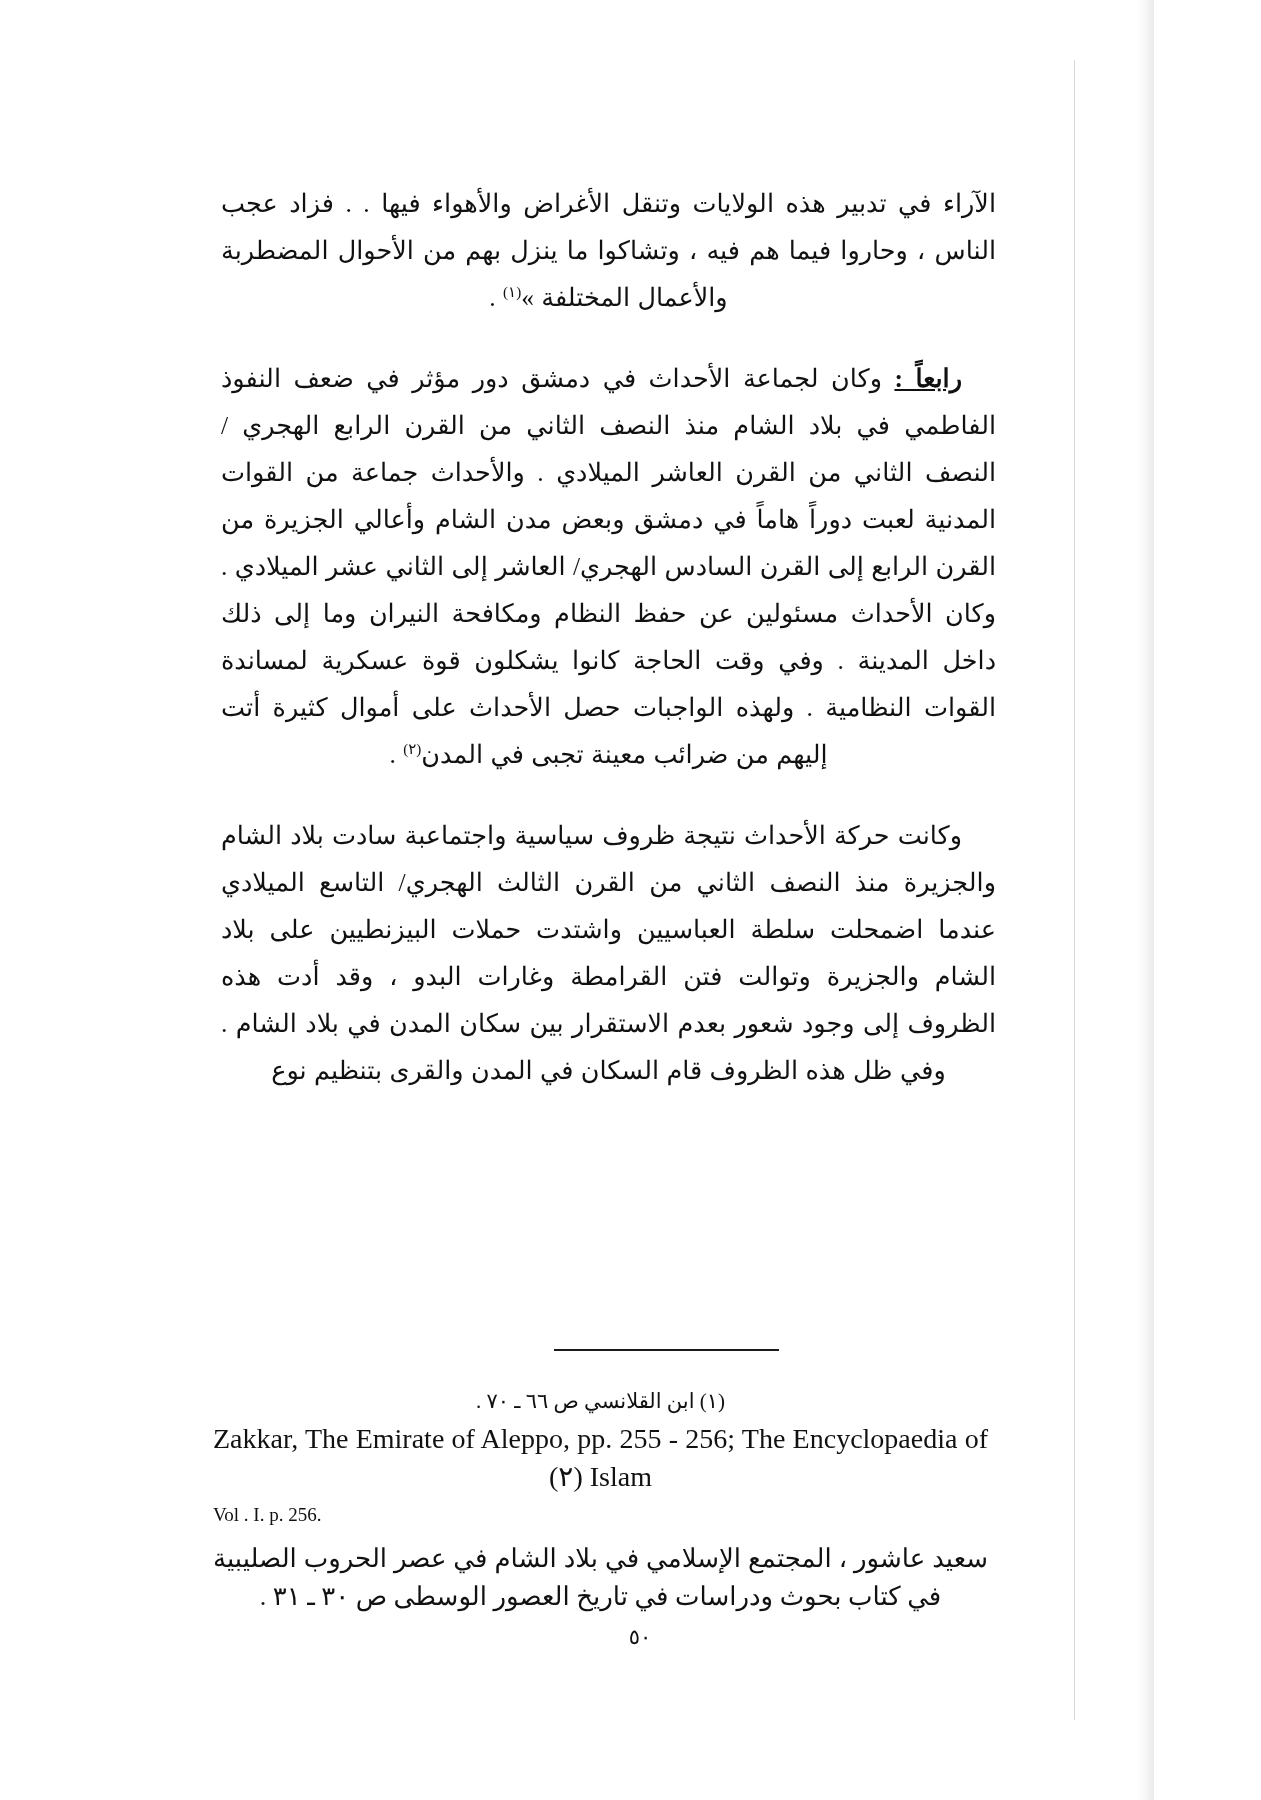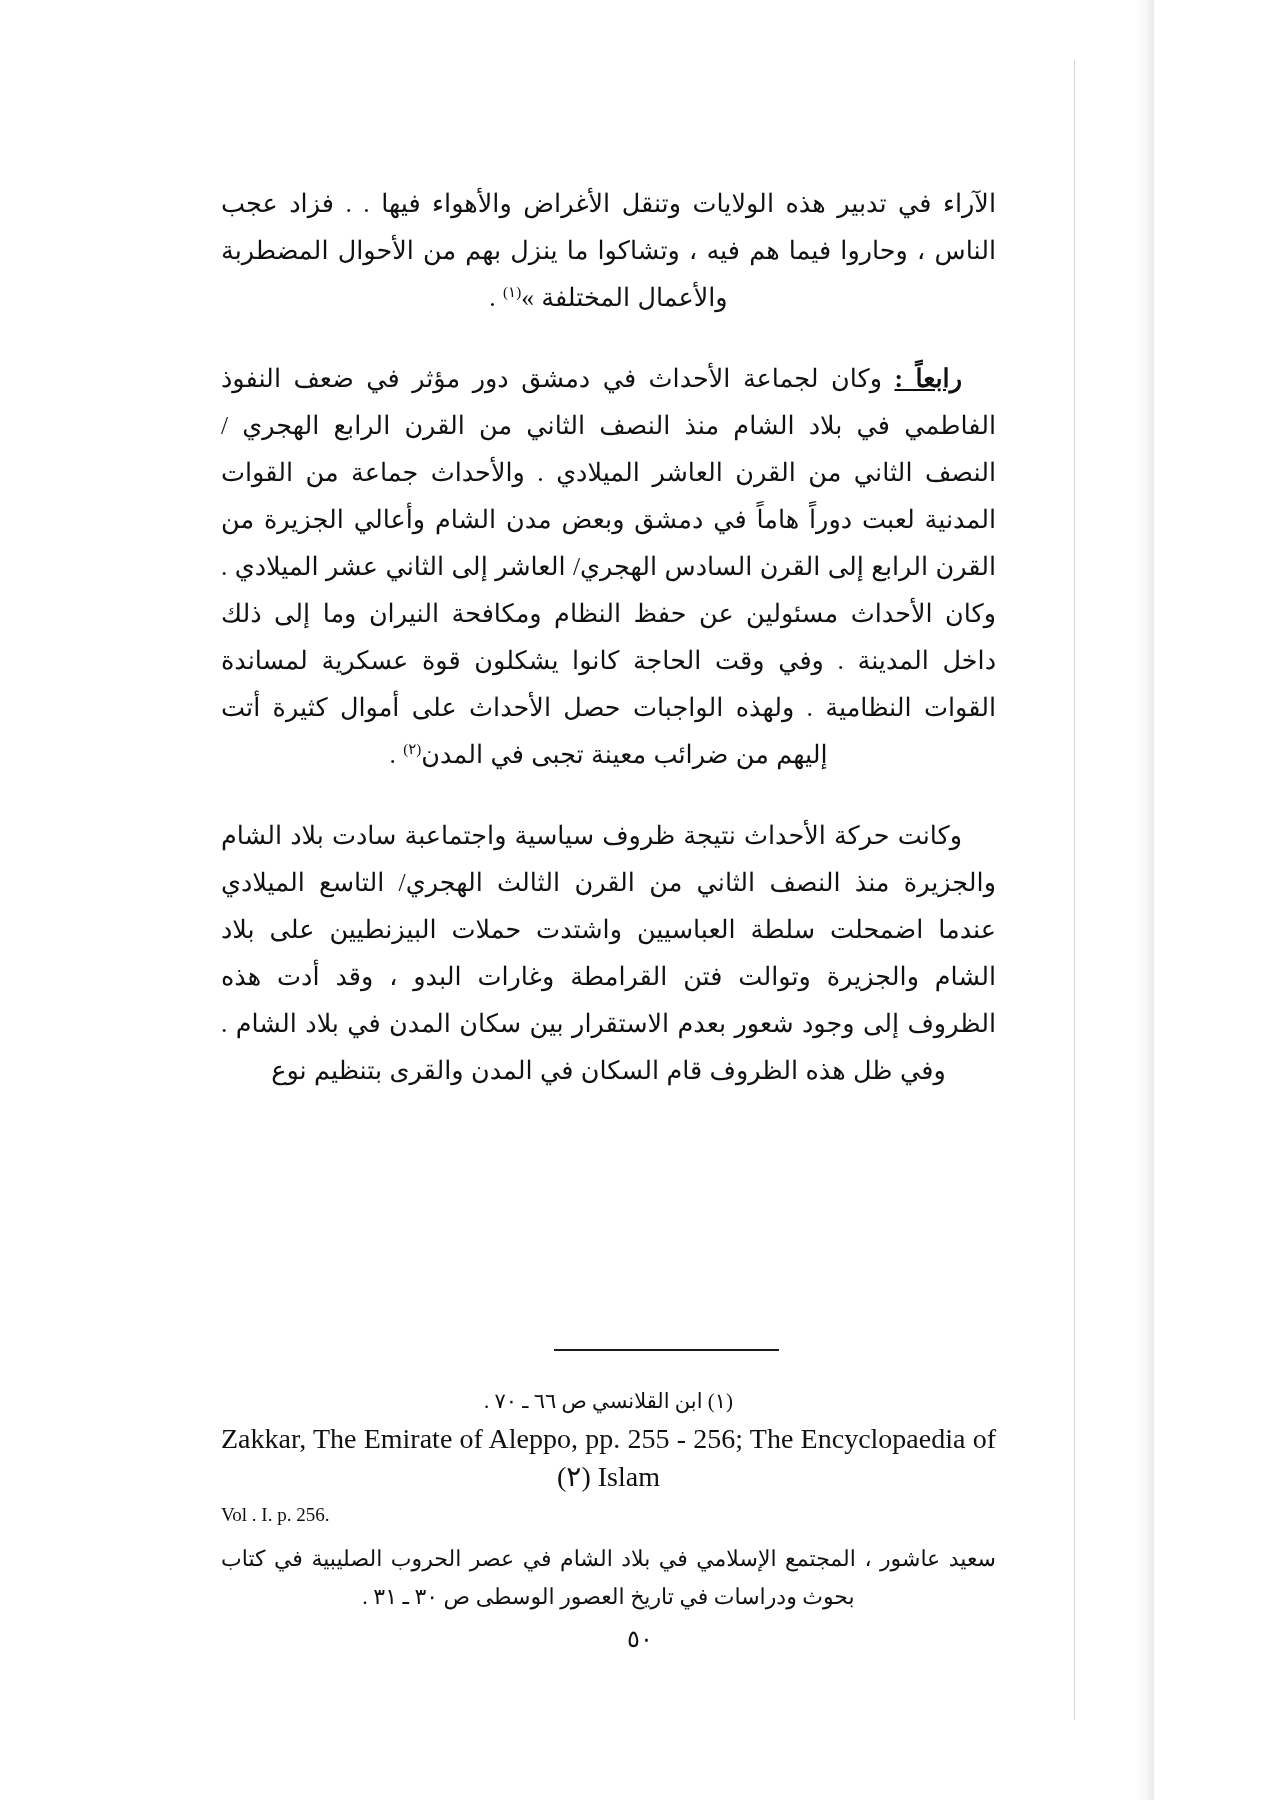--- a/index.html
+++ b/index.html
@@ -71,21 +71,21 @@
     position: absolute;
     top: 1349px;
     right: 375px;
     width: 225px;
     height: 2px;
     background: #1a1a1a;
   }
   .footnotes {
     position: absolute;
     top: 1382px;
-    right: 158px;
+    right: 166px;
     width: 775px;
     direction: rtl;
   }
   .fn-line {
     font-size: 21px;
     line-height: 38px;
     margin: 0;
     direction: rtl;
   }
   .fn-center {
@@ -106,34 +106,34 @@
   }
   .fn-lat-left {
     direction: ltr;
     text-align: left;
     font-size: 19px;
     line-height: 38px;
     margin: 0;
     padding-right: 0;
   }
   .fn-ar-block {
-    font-size: 22px;
+    font-size: 26px;
     line-height: 38px;
     margin: 6px 0 0 0;
     text-align: justify;
     text-align-last: center;
     direction: rtl;
   }
   .page-number {
     position: absolute;
     top: 1625px;
     left: 0;
     right: 0;
     text-align: center;
-    font-size: 24px;
+    font-size: 21px;
     letter-spacing: 1px;
     margin-left: 19px;
   }
 </style>
 </head>
 <body>
 
 <div class="page">
 
   <div class="scan-edge"></div>

